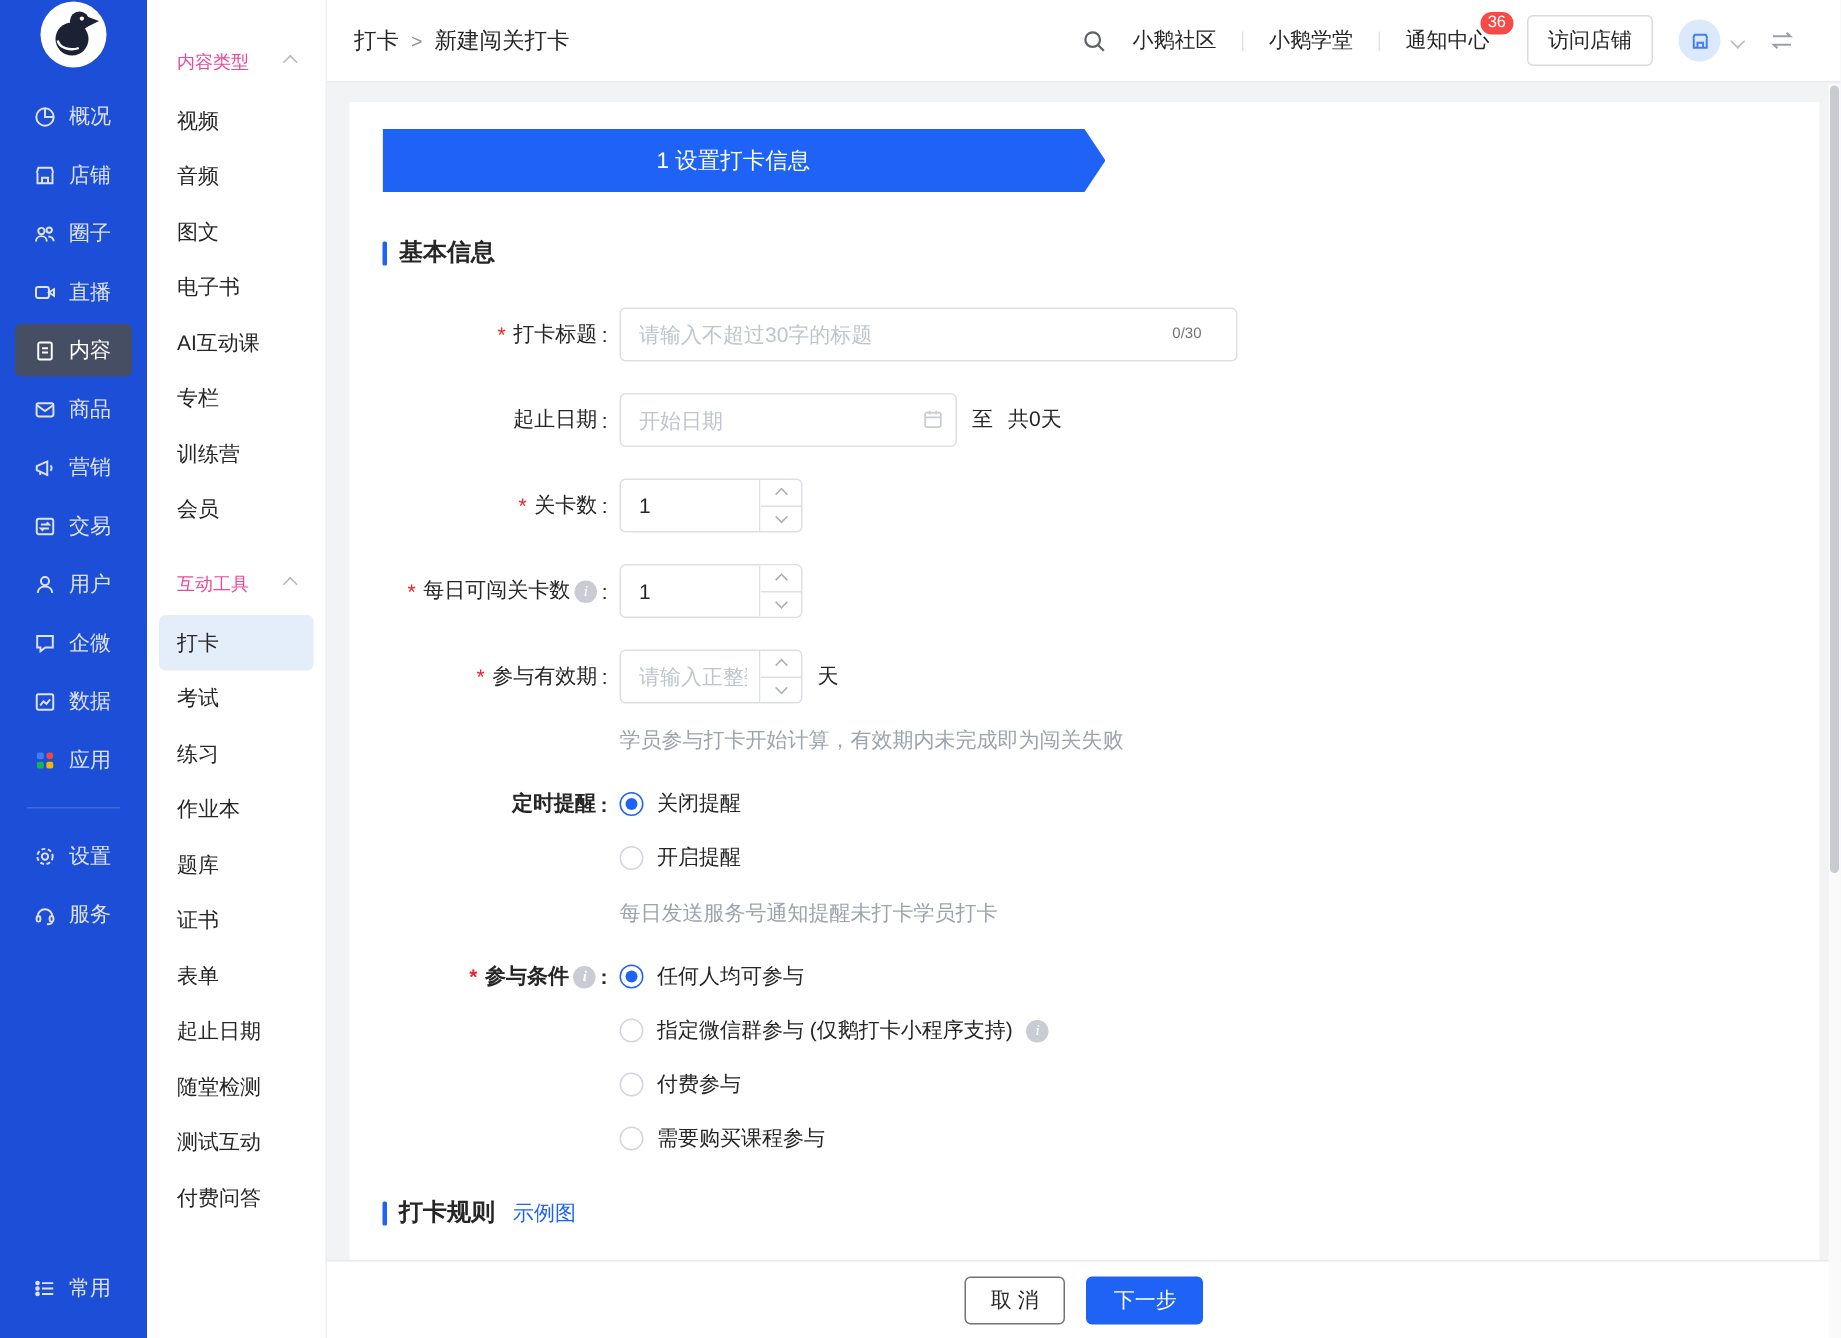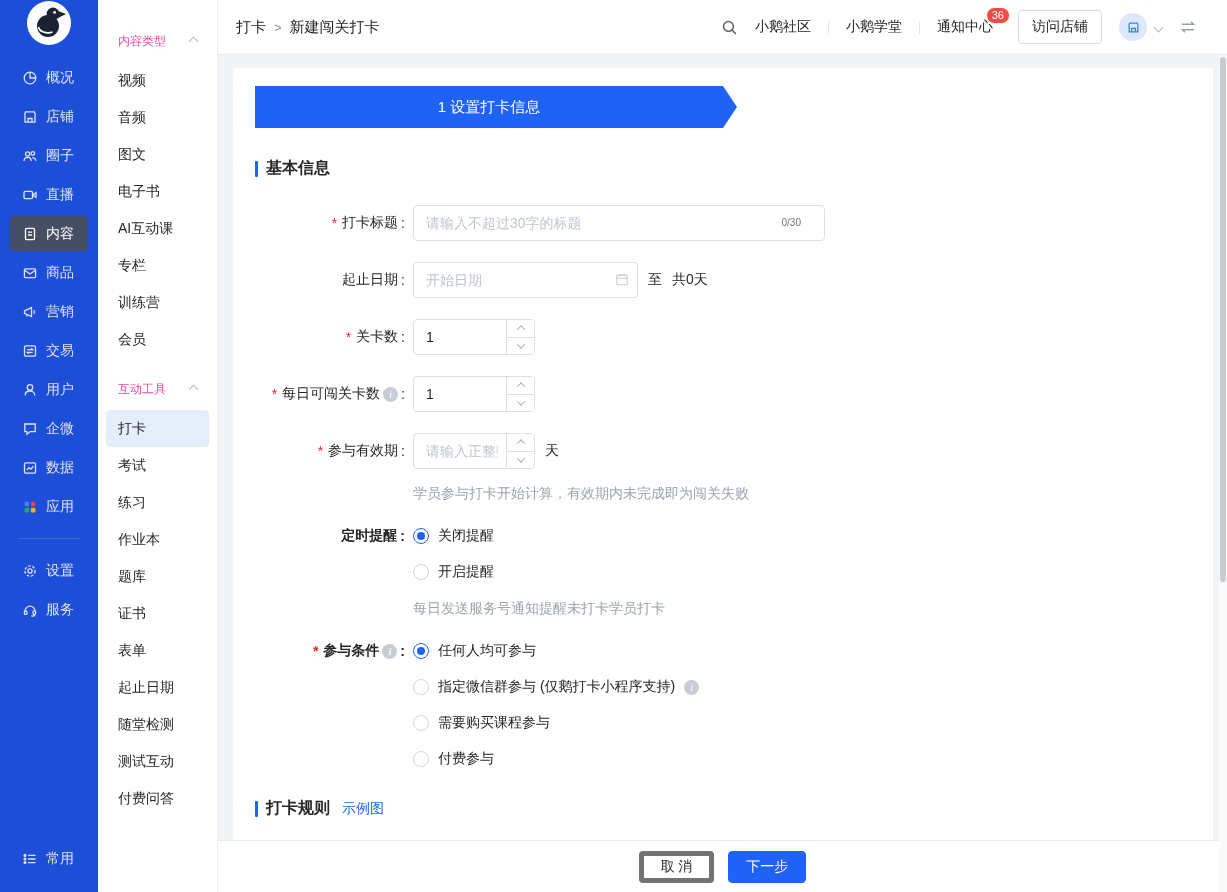--- a/index.html
+++ b/index.html
@@ -105,21 +105,21 @@
 
   .info-icon { width:15px; height:15px; border-radius:50%; background:#C9CCD4; color:#fff; font-size:10px;
                display:inline-flex; align-items:center; justify-content:center; flex:none;
                font-family:"Liberation Serif","DejaVu Serif",serif; font-style:italic; }
   .rules-h { margin-top:28px; margin-bottom:0; }
 
   
   .footbar { height:52px; flex:none; background:#fff; border-top:1px solid #E9EAEC; display:flex;
              align-items:center; justify-content:center; gap:14px; }
   .btn { height:32px; padding:0 17px; border-radius:4px; font-size:14px; display:flex; align-items:center; cursor:pointer; }
-  .btn-cancel { background:#fff; border:5px solid #737373; color:#262626;font-family:Liberation Serif, serif; }
+  .btn-cancel { background:#fff; border:1px solid #737373; color:#262626; }
   .btn-primary { background:#1E63F5; border:1px solid #1E63F5; color:#fff; }
 
   
   .scrollbar { position:absolute; top:56px; right:0; bottom:0; width:8px; background:#FAFAFB; }
   .scroll-thumb { position:absolute; top:1px; right:1px; width:6px; height:525px; background:#C8CBD0; border-radius:3px; cursor:grab; }
 
   svg { display:block; }
 </style>
 </head>
 <body>
@@ -546,25 +546,25 @@
               <span class="radio checked"></span>
               <span>任何人均可参与</span>
             </div>
             <div class="radio-opt">
               <span class="radio"></span>
               <span>指定微信群参与 (仅鹅打卡小程序支持)</span>
               <span class="info-icon">i</span>
             </div>
             <div class="radio-opt">
               <span class="radio"></span>
-              <span>需要购买课程参与</span>
+              <span>付费参与</span>
             </div>
             <div class="radio-opt">
               <span class="radio"></span>
-              <span>付费参与</span>
+              <span>需要购买课程参与</span>
             </div>
           </div>
         </div>
 
         <div class="section-h rules-h">
           <span class="section-bar"></span>
           <span class="section-title">打卡规则</span>
           <span class="example-link">示例图</span>
         </div>
 

